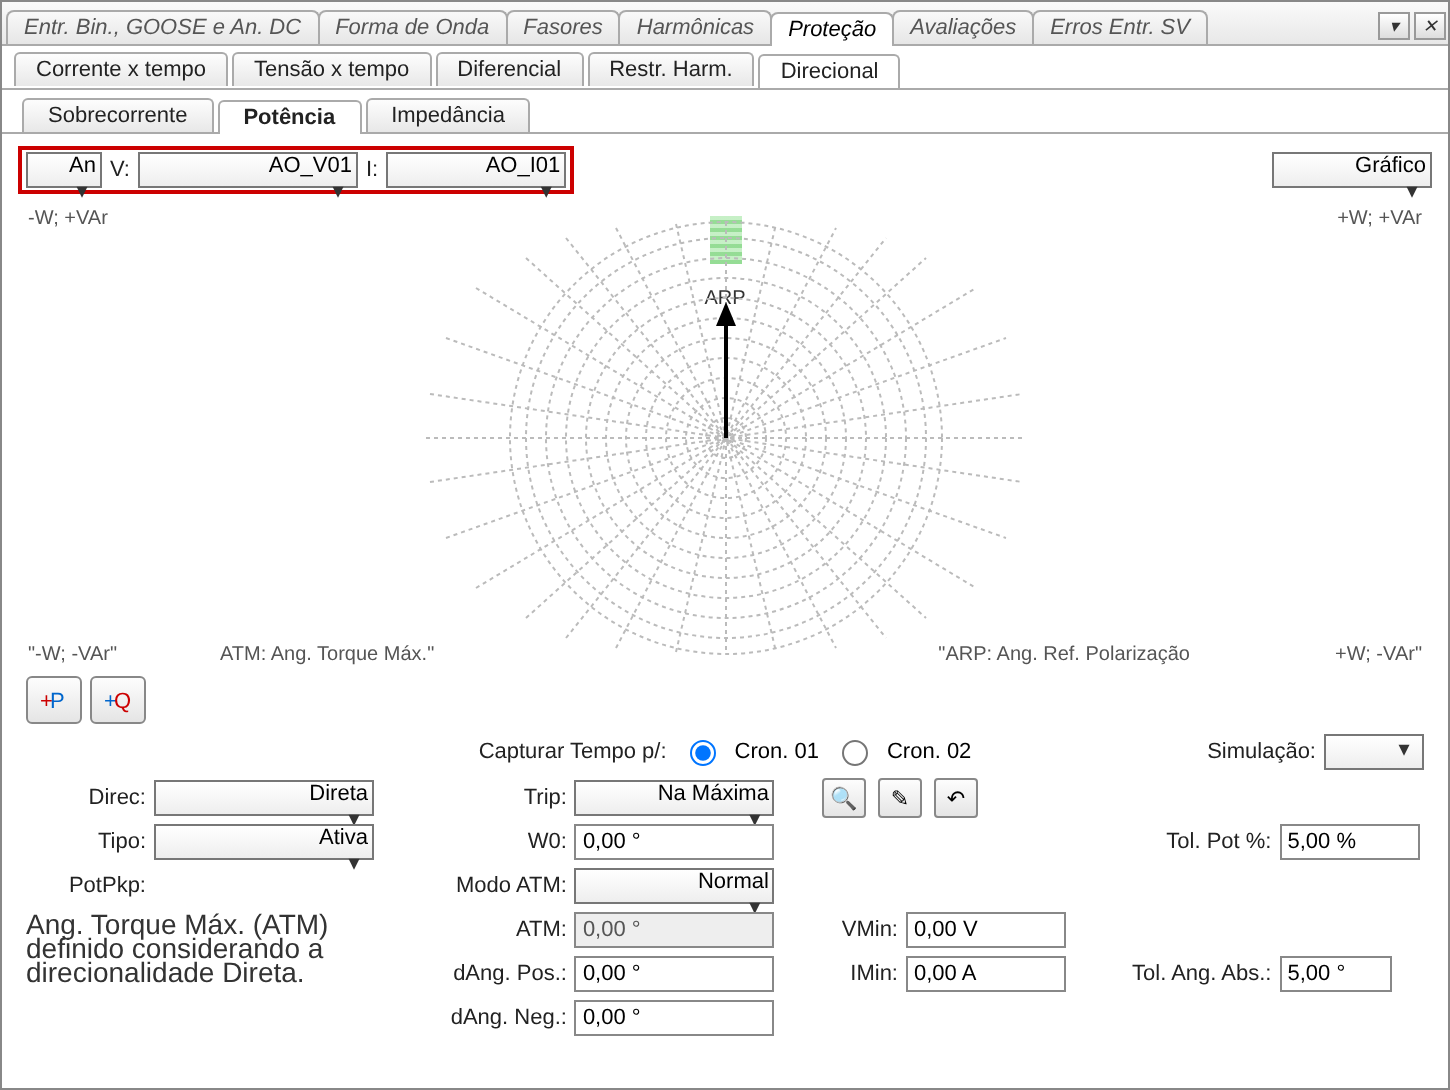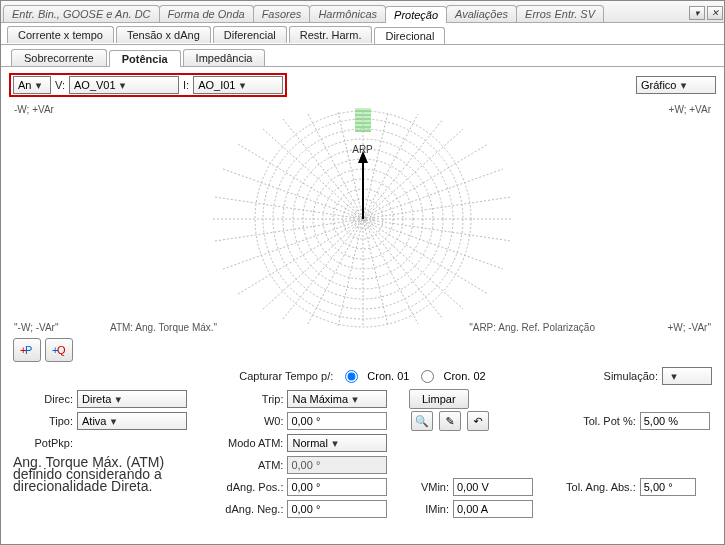--- a/index.html
+++ b/index.html
@@ -21,21 +21,21 @@
 .tabrow3 { display: flex; align-items: end; border-bottom: 1px solid #aaa; height: 22px; padding: 2px 2px 0 10px; background:#fff;}
 .tabrow3 .tab { padding: 2px 12px; border: 1px solid #aaa; border-bottom: none; border-radius: 3px 3px 0 0; background: linear-gradient(#fdfdfd,#e8e8e8); margin-right: 2px; cursor: pointer; color:#222;}
 .tabrow3 .tab.active { background: #fff; font-weight: bold; position: relative; top:1px;}
 
 .content { flex: 1; padding: 6px 8px; display: flex; flex-direction: column; }
 
 
 .selbar { display: flex; align-items: center; gap: 2px; margin-bottom: 4px; }
 .redbox { border: 2px solid #c00; display: inline-flex; align-items: center; padding: 1px 2px; gap: 2px; }
 .selbar label { margin: 0 2px; color:#222;}
-.combo { display:inline-flex; align-items:center; border: 1px solid #777; background: linear-gradient(#fff,#eee); height: 18px; padding: 0 2px 0 4px; cursor:pointer; }
+.combo { display:inline-flex; align-items:flex-end; border: 1px solid #777; background: linear-gradient(#fff,#eee); height: 18px; padding: 0 2px 0 4px; cursor:pointer;flex-direction:column; }
 .combo .arrow { width: 14px; text-align: center; color:#333; }
 .selbar .spacer { flex:1; }
 
 
 .chartwrap { position: relative; border: 1px dashed transparent; flex: 0 0 auto; height: 235px; }
 .corner { position:absolute; font-size:10px; color:#555; }
 .corner.tl { left:4px; top:2px; }
 .corner.tr { right:4px; top:2px; }
 .corner.bl { left:4px; bottom:2px; }
 .corner.br { right:4px; bottom:2px; }
@@ -71,21 +71,21 @@
     <div class="tab active">Proteção</div>
     <div class="tab">Avaliações</div>
     <div class="tab">Erros Entr. SV</div>
     <div class="spacer"></div>
     <div class="ctl">▾</div>
     <div class="ctl">✕</div>
   </div>
 
   <div class="tabrow2">
     <div class="tab">Corrente x tempo</div>
-    <div class="tab">Tensão x dAng</div>
+    <div class="tab">Tensão x tempo</div>
     <div class="tab">Diferencial</div>
     <div class="tab">Restr. Harm.</div>
     <div class="tab active">Direcional</div>
   </div>
 
   <div class="tabrow3">
     <div class="tab">Sobrecorrente</div>
     <div class="tab active">Potência</div>
     <div class="tab">Impedância</div>
   </div>
@@ -245,23 +245,20 @@
           <input class="input" style="width: 100px;" value="0,00 °">
           </div>
         <div class="row">
             <span class="lbl" style="width:70px">dAng. Neg.:</span>
           <input class="input" style="width: 100px;" value="0,00 °">
           </div>
       </div>
 
       <div style="width:140px">
         <div class="row">
-            <button class="btn">Limpar</button>
-          </div>
-        <div class="row">
           <div class="minibtn">🔍</div>
           <div class="minibtn">✎</div>
           <div class="minibtn">↶</div>
         </div>
         <div class="row"></div>
           <div class="row"></div>
         <div class="row">
             <span class="lbl" style="width:40px">VMin:</span>
           <input class="input" style="width: 80px;" value="0,00 V">
           </div>

